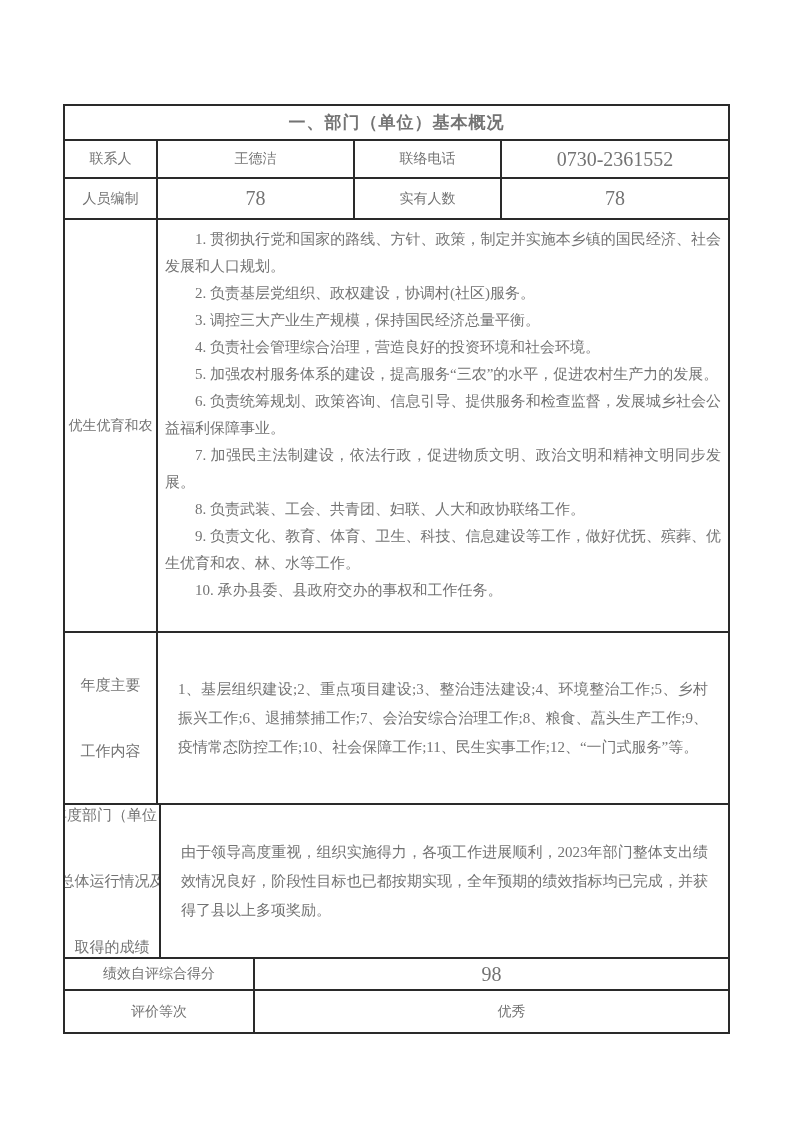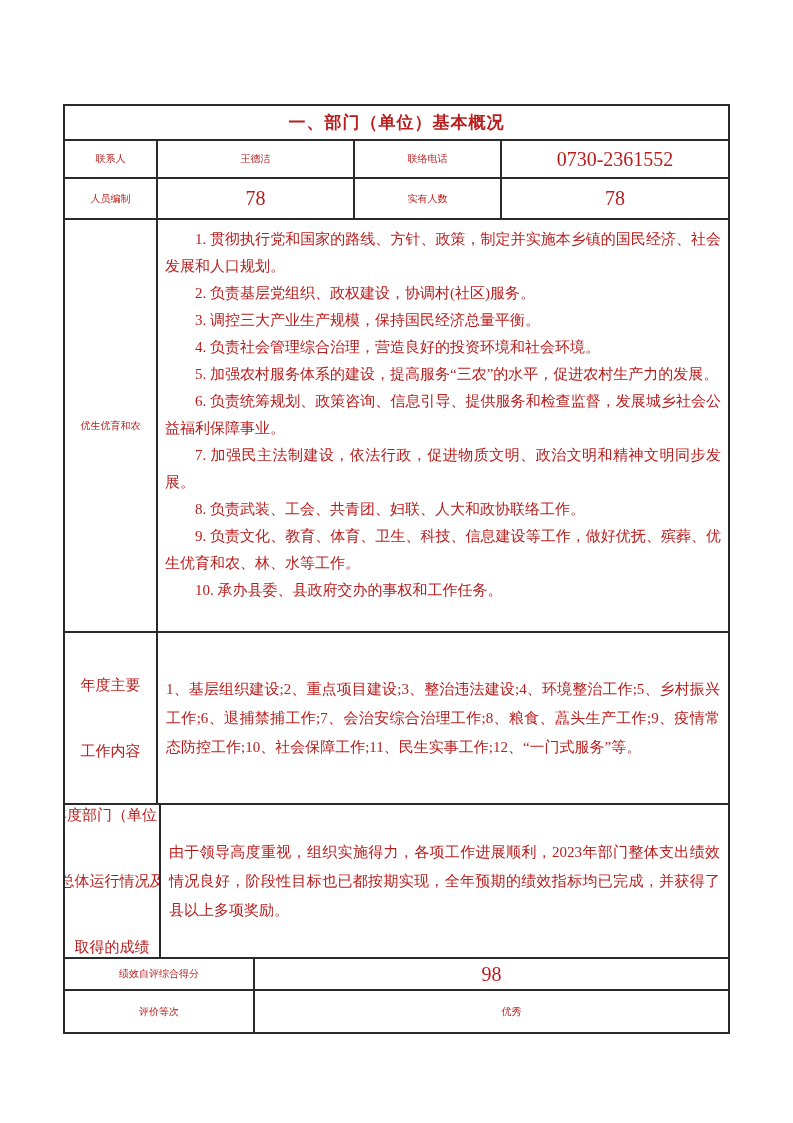--- a/index.html
+++ b/index.html
@@ -5,21 +5,21 @@
   html, body {
     margin: 0;
     padding: 0;
     background: #ffffff;
   }
   .page {
     position: relative;
     width: 793px;
     height: 1123px;
     background: #ffffff;
-    color: #b91c1c;
+    color: #737373;
     font-family: "Liberation Serif", "DejaVu Serif", serif;
     overflow: hidden;
   }
   .doc-table {
     position: absolute;
     left: 63px;
     top: 104px;
     width: 667px;
     height: 930px;
     border: 2px solid #2a2a2a;
@@ -64,21 +64,21 @@
 
   .title-cell {
     flex: 1;
     font-family: "Liberation Sans", "DejaVu Sans", sans-serif;
     font-weight: 700;
     font-size: 17px;
     letter-spacing: 1px;
     text-align: center;
   }
   .label-text {
-    font-size: 10px;
+    font-size: 14px;
     text-align: center;
     line-height: 22px;
   }
   .small-num {
     font-size: 20px;
   }
   .content-cell {
     display: block;
     padding: 6px 7px 0 7px;
     text-align: justify;
@@ -86,21 +86,21 @@
   .content-cell p {
     margin: 0;
     font-size: 15px;
     line-height: 27px;
     text-indent: 2em;
     text-align: justify;
   }
   .content-cell-mid {
     display: flex;
     align-items: center;
-    padding: 0 8px;
+    padding: 0 20px;
   }
   .content-cell-mid p {
     margin: 0;
     font-size: 15px;
     line-height: 29px;
     text-align: justify;
     text-indent: 0;
   }
   .multiline-label {
     display: flex;

